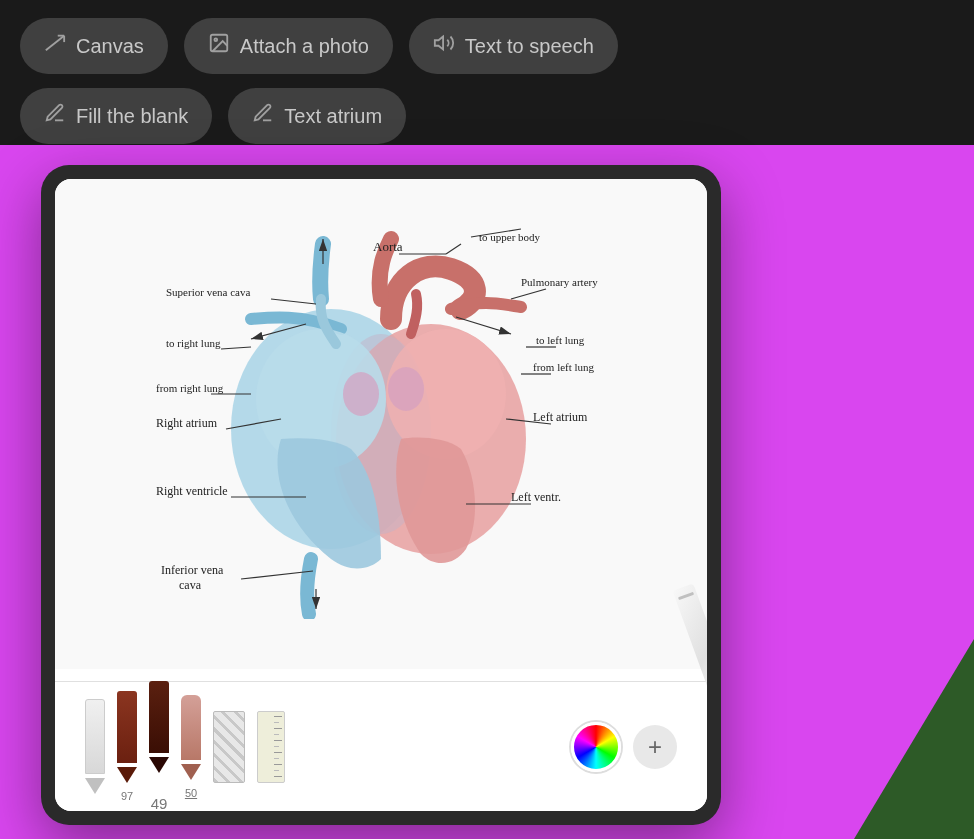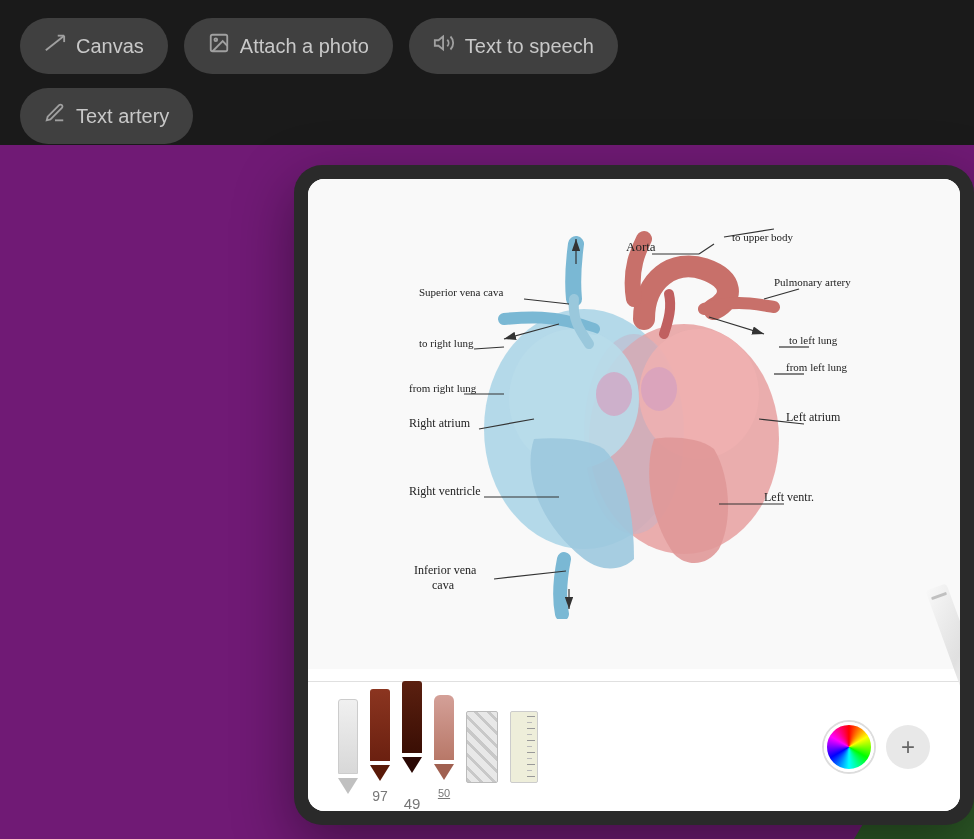--- a/index.html
+++ b/index.html
@@ -56,25 +56,26 @@
       color: #a0a0a0;
     }
 
     
     .content-area {
       position: absolute;
       top: 145px;
       left: 0;
       right: 0;
       bottom: 0;
-      background: #701a75;
-      display: flex;
-      justify-content: flex-end;
+      background: #d946ef;
+      display: flex;
+      justify-content: flex-start;
       align-items: flex-start;
       padding-top: 20px;
+      padding-left: 41px;
     }
 
     
     .tablet-device {
       width: 680px;
       height: 660px;
       background: #2a2a2a;
       border-radius: 28px;
       padding: 14px;
       box-shadow: 0 20px 60px rgba(0,0,0,0.4);
@@ -220,29 +221,38 @@
           <polygon points="11 5 6 9 2 9 2 15 6 15 11 19 11 5"></polygon>
           <path d="M15.54 8.46a5 5 0 0 1 0 7.07"></path>
           <path d="M19.07 4.93a10 10 0 0 1 0 14.14"></path>
         </svg>
       </span>
       <span>Text to speech</span>
     </button>
   </div>
 
   <div class="toolbar-row2">
-
     <button class="tool-btn">
       <span class="btn-icon">
         <svg width="22" height="22" viewBox="0 0 24 24" fill="none" stroke="#a0a0a0" stroke-width="2">
           <path d="M12 20h9"></path>
           <path d="M16.5 3.5a2.121 2.121 0 0 1 3 3L7 19l-4 1 1-4L16.5 3.5z"></path>
         </svg>
       </span>
-      <span>Text artery</span>
+      <span>Fill the blank</span>
+    </button>
+
+    <button class="tool-btn">
+      <span class="btn-icon">
+        <svg width="22" height="22" viewBox="0 0 24 24" fill="none" stroke="#a0a0a0" stroke-width="2">
+          <path d="M12 20h9"></path>
+          <path d="M16.5 3.5a2.121 2.121 0 0 1 3 3L7 19l-4 1 1-4L16.5 3.5z"></path>
+        </svg>
+      </span>
+      <span>Text atrium</span>
     </button>
   </div>
 </div>
 
 <div class="content-area">
 
   <div class="green-corner"></div>
 
   <div class="tablet-device">
     <div class="tablet-screen">
@@ -341,21 +351,21 @@
       <div class="tablet-toolbar">
 
         <div class="pen-tool">
           <div style="width:20px;height:75px;background:linear-gradient(to bottom,#f0f0f0,#d8d8d8);border-radius:3px 3px 0 0;border:1px solid #ccc;"></div>
           <div style="width:0;height:0;border-left:10px solid transparent;border-right:10px solid transparent;border-top:16px solid #c0c0c0;"></div>
         </div>
 
         <div class="pen-tool">
           <div style="width:20px;height:72px;background:linear-gradient(to bottom,#8B3520,#6B2010);border-radius:3px 3px 0 0;"></div>
           <div style="width:0;height:0;border-left:10px solid transparent;border-right:10px solid transparent;border-top:16px solid #5a1a08;"></div>
-          <span style="font-size:14px;color:#777;margin-top:3px;">97</span>
+          <span style="font-size:11px;color:#777;margin-top:3px;">97</span>
         </div>
 
         <div class="pen-tool">
           <div style="width:20px;height:72px;background:linear-gradient(to bottom,#5B2010,#3a0e04);border-radius:3px 3px 0 0;"></div>
           <div style="width:0;height:0;border-left:10px solid transparent;border-right:10px solid transparent;border-top:16px solid #2a0804;"></div>
           <span style="font-size:15px;color:#777;margin-top:18px;">49</span>
         </div>
 
         <div class="pen-tool">
           <div style="width:20px;height:65px;background:linear-gradient(to bottom,#d4a098,#b87868);border-radius:6px 6px 0 0;"></div>

